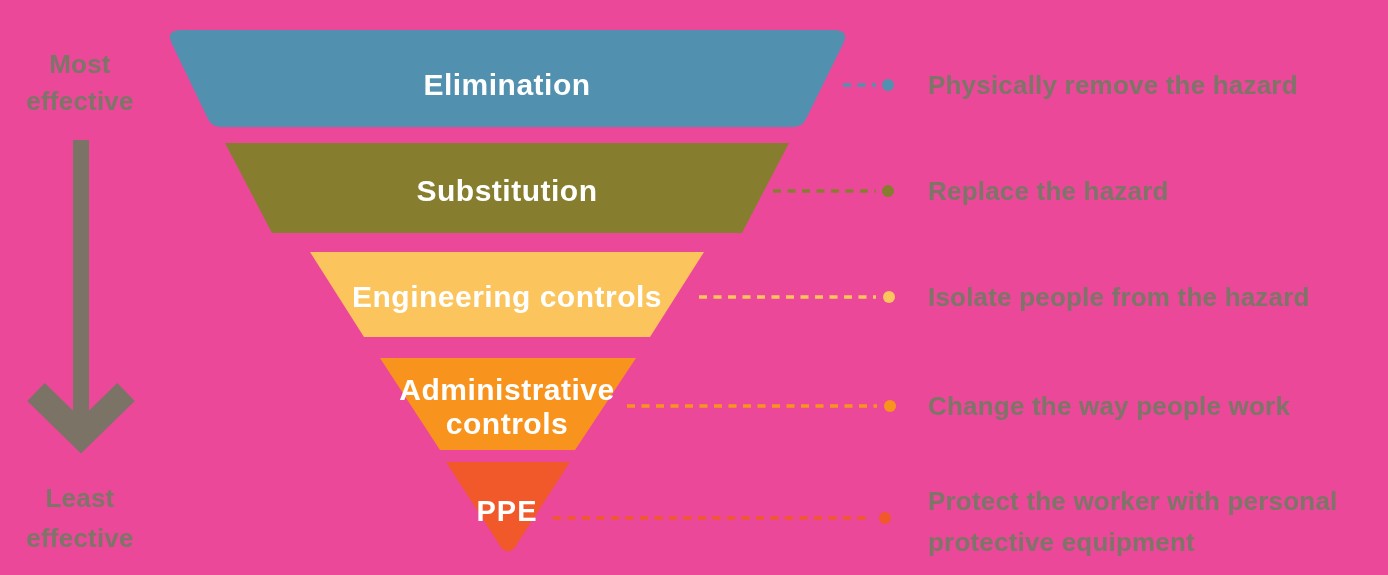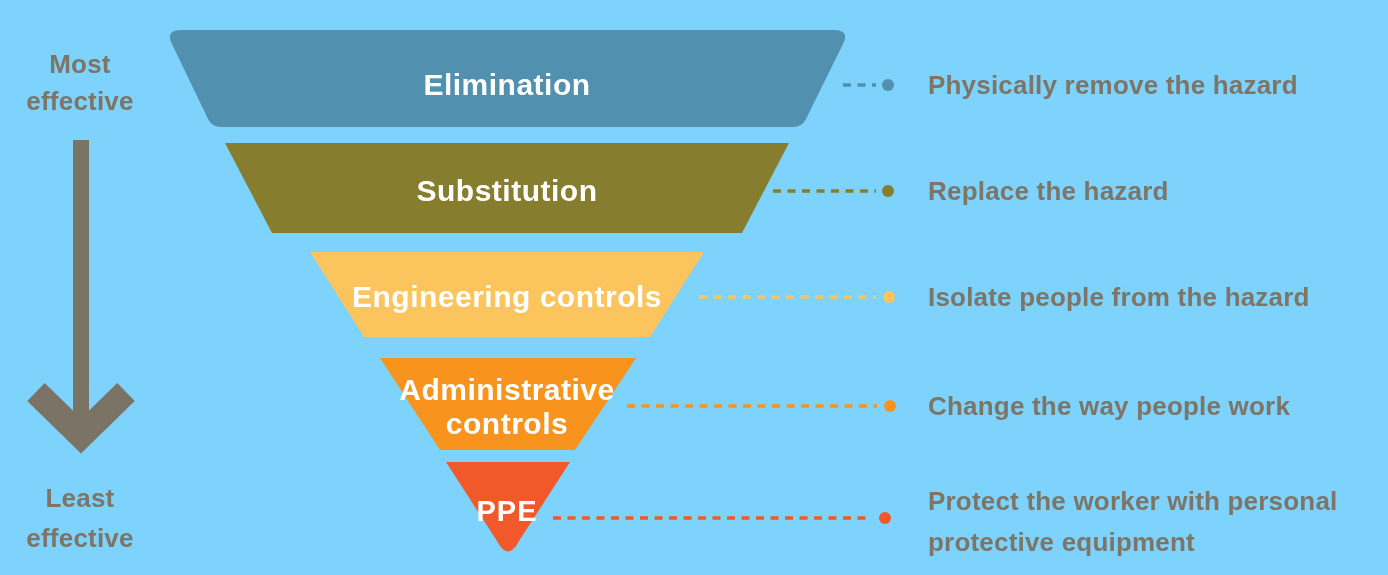--- a/index.html
+++ b/index.html
@@ -5,21 +5,21 @@
   html, body {
     margin: 0;
     padding: 0;
     background: #ffffff;
     font-family: "Liberation Sans", "DejaVu Sans", sans-serif;
   }
   .stage {
     position: relative;
     width: 1388px;
     height: 575px;
-    background: #7dd3fc;
+    background: #ec4899;
     overflow: hidden;
   }
   svg { display: block; }
   text { dominant-baseline: central; }
   .band-label {
     fill: #ffffff;
     font-size: 30px;
     font-weight: bold;
     letter-spacing: 0.5px;
     text-anchor: middle;

